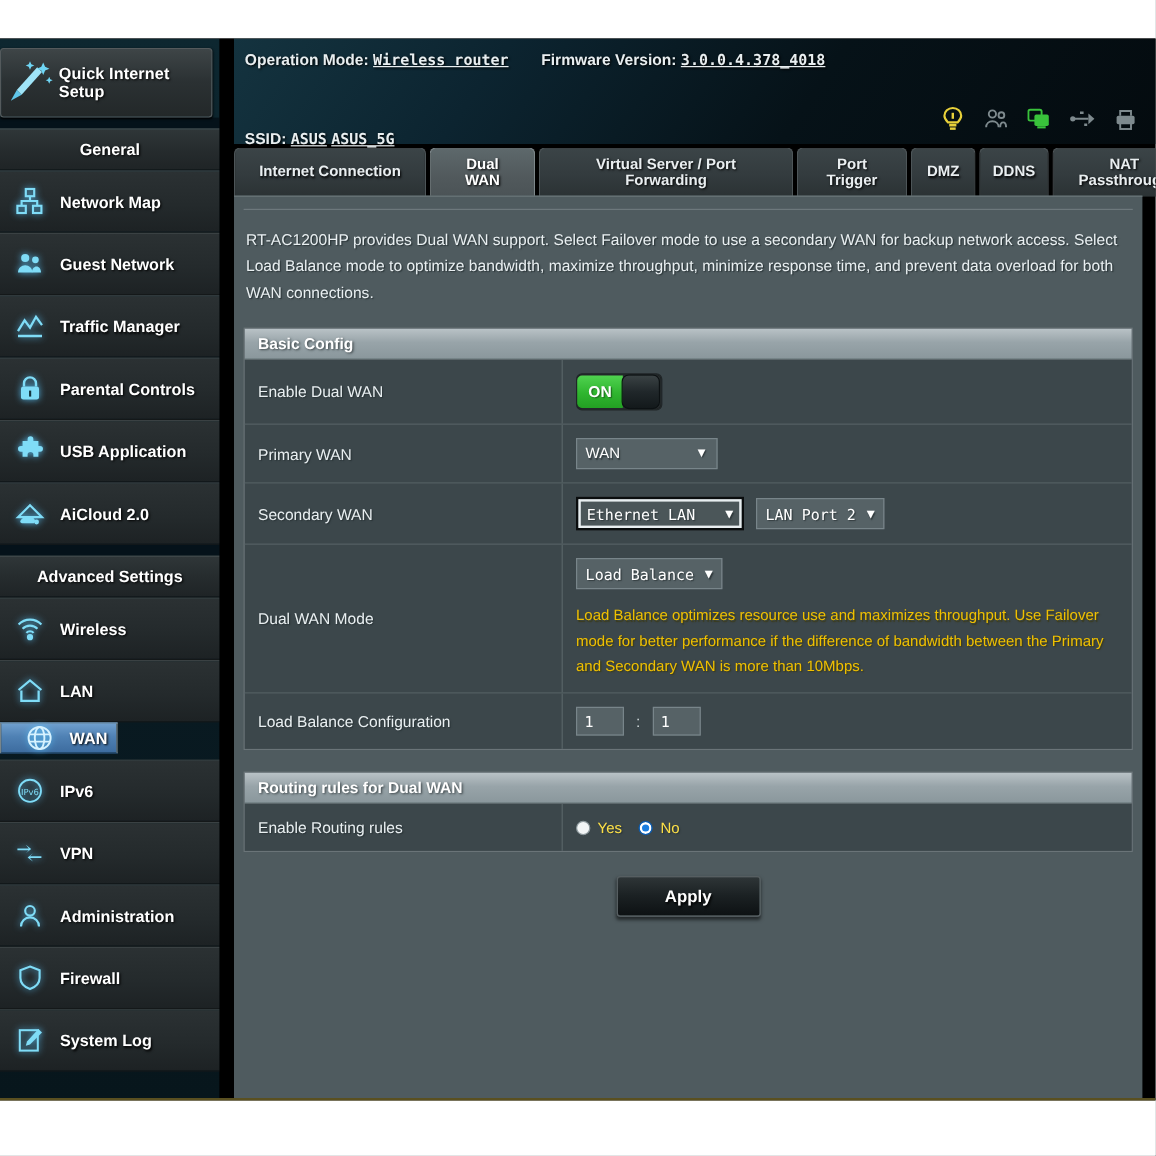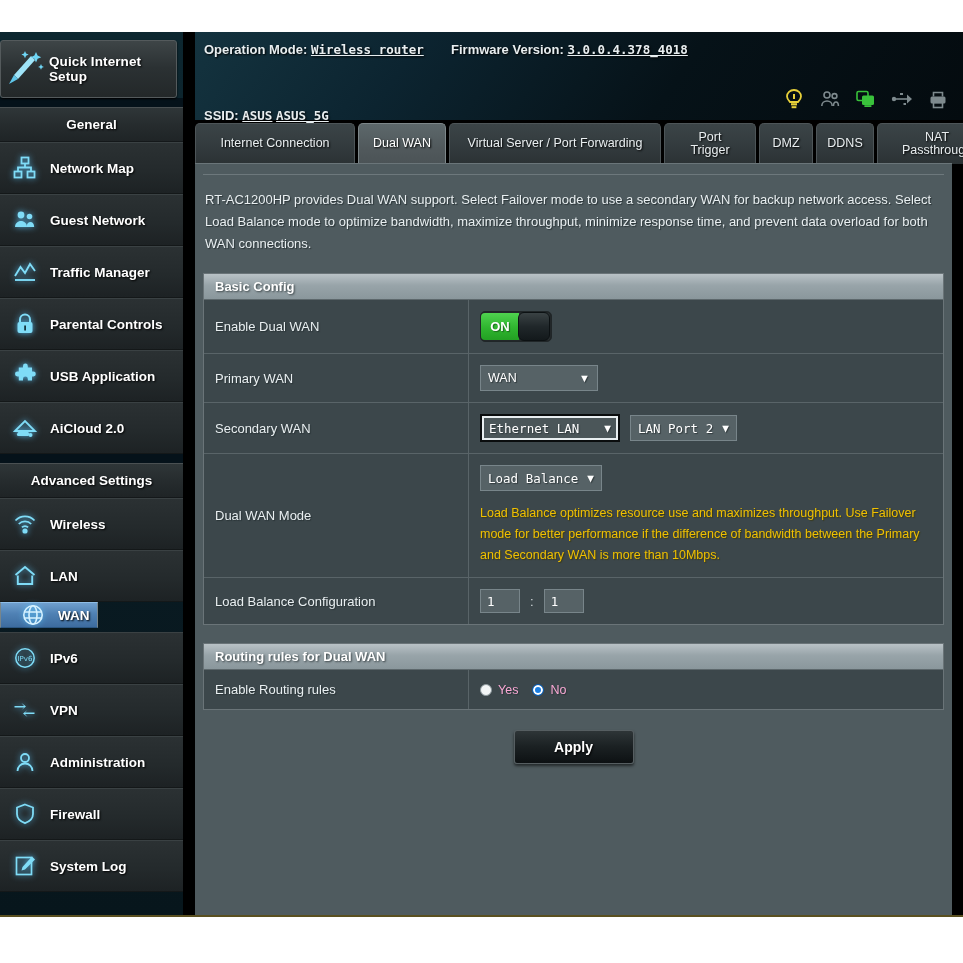--- a/index.html
+++ b/index.html
@@ -46,21 +46,21 @@
   .ssidline .val{text-decoration:underline;font-family:"DejaVu Sans Mono",monospace;font-size:12.5px;}
   .statusicons{position:absolute;right:14px;top:56px;display:flex;gap:14px;align-items:center;}
   .statusicons .si{width:22px;height:22px;display:flex;align-items:center;justify-content:center;}
 
   
   .tabs{position:absolute;left:195px;top:88px;height:44px;display:flex;align-items:flex-end;}
   .tab{height:40px;margin-right:3px;padding:0 14px;display:flex;align-items:center;
     justify-content:center;text-align:center;
     background:linear-gradient(180deg,#3b4447 0%,#333b3e 55%,#2b3234 100%);
     border:1px solid #4d5558;border-bottom:none;border-radius:5px 5px 0 0;
-    color:#e9eef0;font-size:12.5px;font-weight:normal;line-height:13.5px;
+    color:#e9eef0;font-size:12.5px;font-weight:bold;line-height:13.5px;
     text-shadow:1px 1px 2px #000;}
   .tab.active{background:linear-gradient(180deg,#5d686b 0%,#51595c 60%,#4b5356 100%);
     border-color:#7d878a;color:#ffffff;}
 
   
   .content{position:absolute;left:195px;top:131px;width:757px;height:752px;
     background:#4f5b5f;border-top:1px solid #6a7579;}
   .pagehdr{margin:22px 10px 0 10px;color:#fff;font-size:16.5px;font-weight:bold;
     text-shadow:1px 1px 2px #000;}
   .hr{margin:10px 8px 0 8px;height:1px;background:#6d787c;}
@@ -108,21 +108,21 @@
 
   .num{width:40px;height:24px;background:#566266;border:1px solid #78858a;
     color:#fff;font-size:12.5px;padding:0 6px;box-sizing:border-box;
     display:flex;align-items:center;font-family:"DejaVu Sans Mono",monospace;}
   .colon{margin:0 10px;color:#cfd8da;font-size:13px;}
 
   .radiowrap{display:flex;align-items:center;gap:6px;margin-right:14px;}
   .radio{width:12px;height:12px;border-radius:50%;background:#f2f5f6;
     border:1px solid #8d999d;box-sizing:border-box;}
   .radio.on{background:#1a7de0;box-shadow:inset 0 0 0 2px #fff;border:1px solid #0f5aa8;}
-  .radiolabel{color:#f9a8d4;font-size:12.5px;text-shadow:1px 1px 1px #2a3437;}
+  .radiolabel{color:#fde047;font-size:12.5px;text-shadow:1px 1px 1px #2a3437;}
 
   .applywrap{display:flex;justify-content:center;margin-top:20px;}
   .applybtn{width:118px;height:32px;display:flex;align-items:center;justify-content:center;
     background:linear-gradient(180deg,#2e3537 0%,#1b2123 48%,#0d1113 100%);
     border:1px solid #565e61;border-radius:3px;color:#fff;font-size:14px;font-weight:bold;
     text-shadow:1px 1px 2px #000;box-shadow:0 2px 3px rgba(0,0,0,.55);}
 </style>
 </head>
 <body>
 

